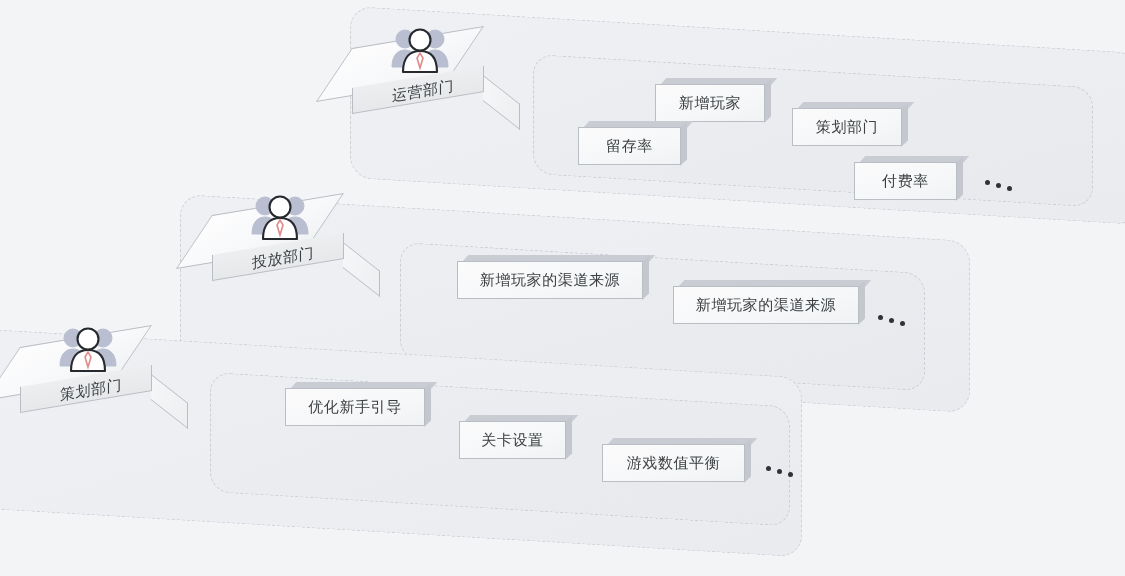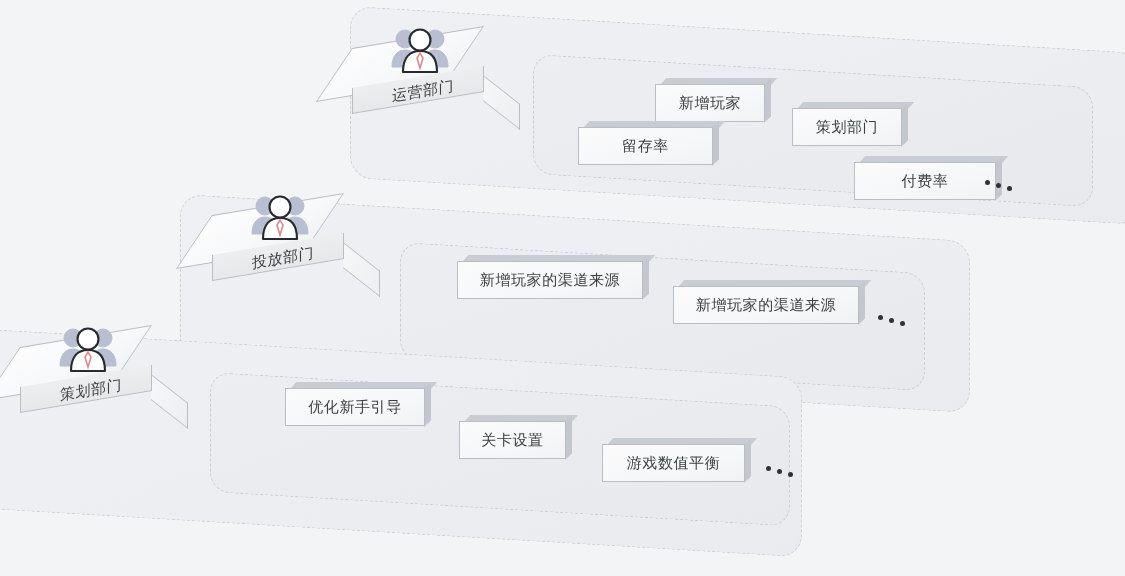--- a/index.html
+++ b/index.html
@@ -193,30 +193,30 @@
     </div>
 
     <div class="chip" style="left:792px; top:108px; width:110px;">
       <div class="cap"></div>
       <div class="edge"></div>
       <div class="face">
         <span>策划部门</span>
       </div>
     </div>
 
-    <div class="chip" style="left:578px; top:127px; width:103px;padding-left:32px;">
+    <div class="chip" style="left:578px; top:127px; width:103px;">
       <div class="cap"></div>
       <div class="edge"></div>
       <div class="face">
         <span>留存率</span>
       </div>
     </div>
 
 
-    <div class="chip" style="left:854px; top:162px; width:103px;padding-left:39px;">
+    <div class="chip" style="left:854px; top:162px; width:103px;">
       <div class="cap"></div>
       <div class="edge"></div>
       <div class="face">
         <span>付费率</span>
       </div>
     </div>
 
     <div class="dots" style="left:985px; top:180px;">
       <i></i>
         <i></i>

